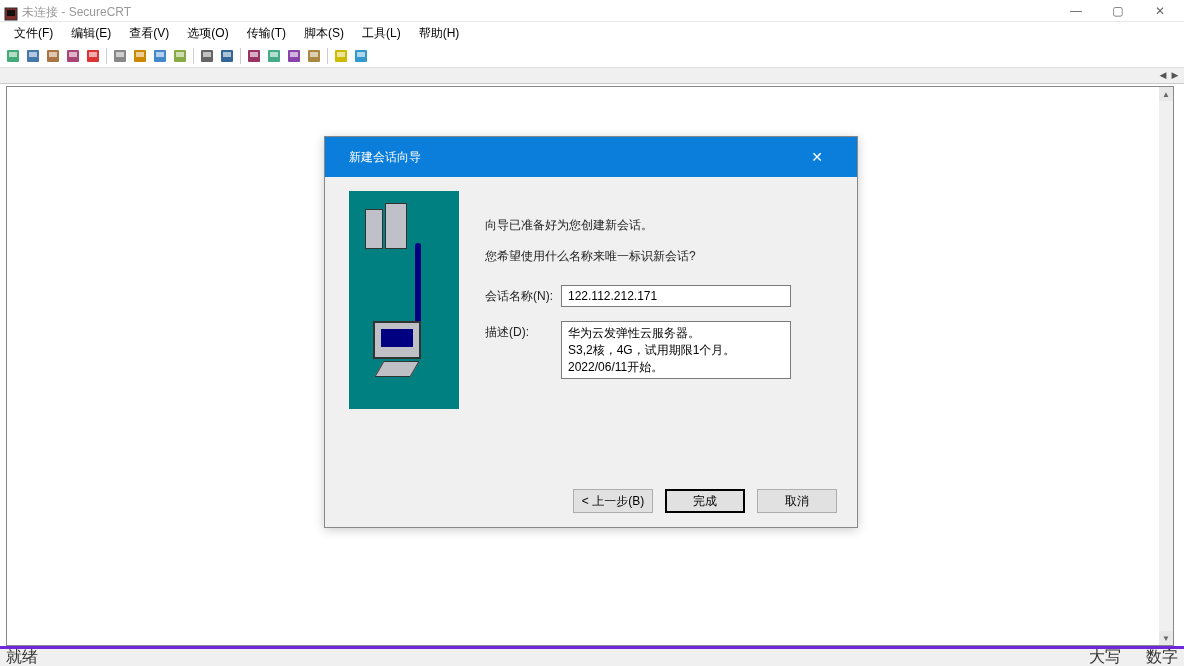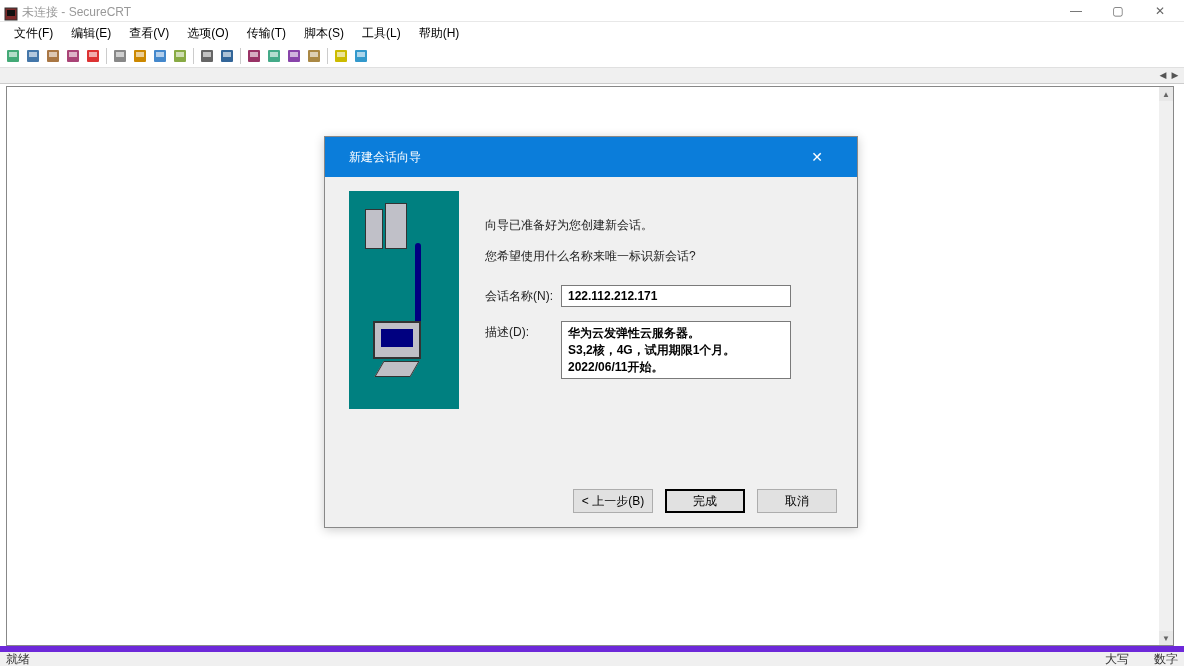--- a/index.html
+++ b/index.html
@@ -21,34 +21,34 @@
 .tab-strip { height: 16px; background: #f0f0f0; position: relative; border-bottom: 1px solid #ccc; }
 .tab-arrow { position: absolute; top: 1px; width: 10px; height: 12px; font-size: 9px; color: #555; cursor: pointer; display:flex;align-items:center;justify-content:center; }
 .tab-arrow.left { right: 16px; }
 .tab-arrow.right { right: 4px; }
 
 .terminal-area { position: absolute; left: 6px; right: 10px; top: 86px; bottom: 20px; background: #ffffff; border: 1px solid #888; }
 .terminal-scroll { position: absolute; right: 0; top: 0; bottom: 0; width: 14px; background: #f0f0f0; }
 .scroll-up, .scroll-down { position: absolute; left:0; right:0; height:14px; background:#e8e8e8; font-size:8px; display:flex;align-items:center;justify-content:center; color:#666; }
 .scroll-up { top:0; } .scroll-down { bottom:0; }
 
-.statusbar { position: absolute; bottom: 0; left: 0; right: 0; height: 20px; background: #f0f0f0; display: flex; align-items: center; padding: 0 6px; border-top: 6px solid #6d28d9; font-size: 12px; color: #333; }
+.statusbar { position: absolute; bottom: 0; left: 0; right: 0; height: 20px; background: #f0f0f0; display: flex; align-items: center; padding: 0 6px; border-top: 3px solid #6d28d9; font-size: 16px; color: #333; }
 .status-right { margin-left: auto; display:flex; gap:25px; }
 
 .dialog { position: absolute; left: 324px; top: 136px; width: 534px; height: 392px; background: #f0f0f0; border: 1px solid #888; box-shadow: 0 2px 10px rgba(0,0,0,0.2); }
 .dialog-titlebar { height: 40px; background: #0b7dda; color: #fff; display: flex; align-items: center; padding: 0 24px; font-size: 12px; }
 .dialog-close { margin-left:auto; width:32px; height:26px; display:flex; align-items:center; justify-content:center; cursor:pointer; font-size:14px; }
 
 .wizard-body { display:flex; height: 320px; }
 .wizard-image { width: 110px; background: #008080; margin:14px 0 0 24px; height: 218px; position: relative; flex-shrink:0; }
 .wizard-content { flex:1; padding: 40px 30px 10px 26px; font-size: 12px; color: #222; }
 .wizard-content p { margin-bottom: 14px; }
 .field-row { display:flex; align-items: flex-start; margin-top: 14px; }
 .field-label { width: 76px; padding-top:3px; }
-.field-input { width: 230px; padding: 3px 6px; font-size: 12px; border: 1px solid #7a7a7a; font-family: inherit; background:#fff;font-weight:bold; }
+.field-input { width: 230px; padding: 3px 6px; font-size: 12px; border: 1px solid #7a7a7a; font-family: inherit; background:#fff; }
 textarea.field-input { height: 58px; resize: none; line-height: 1.4; }
 
 .dialog-buttons { position: absolute; bottom: 14px; right: 20px; display: flex; gap: 12px; }
 .dlg-btn { min-width: 80px; height: 24px; background: #e1e1e1; border: 1px solid #adadad; cursor:pointer; font-size:12px; font-family:inherit;margin-top:12px; }
 .dlg-btn.primary { border: 2px solid #000000; }
 
 
 .tower { position:absolute; width:18px; background:#c0c0c8; border:1px solid #333; }
 .tower1 { left:16px; top:18px; height:40px; }
 .tower2 { left:36px; top:12px; height:46px; width:22px; }

